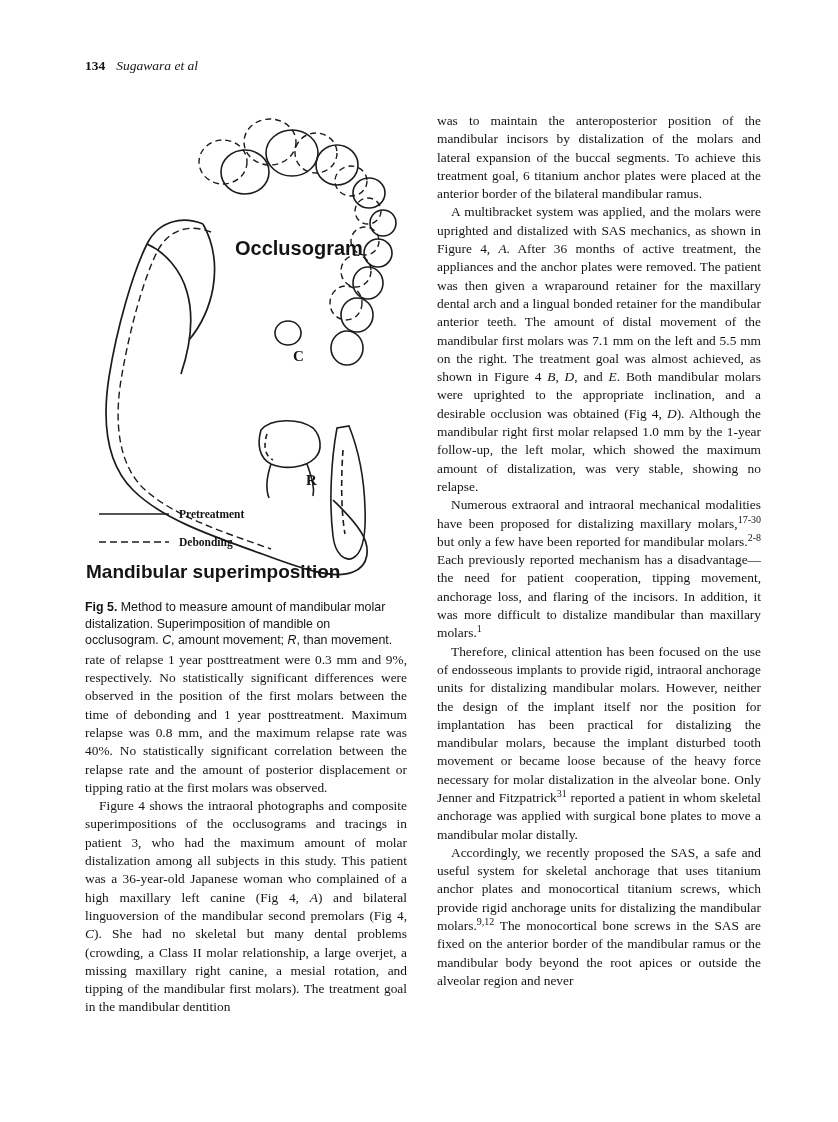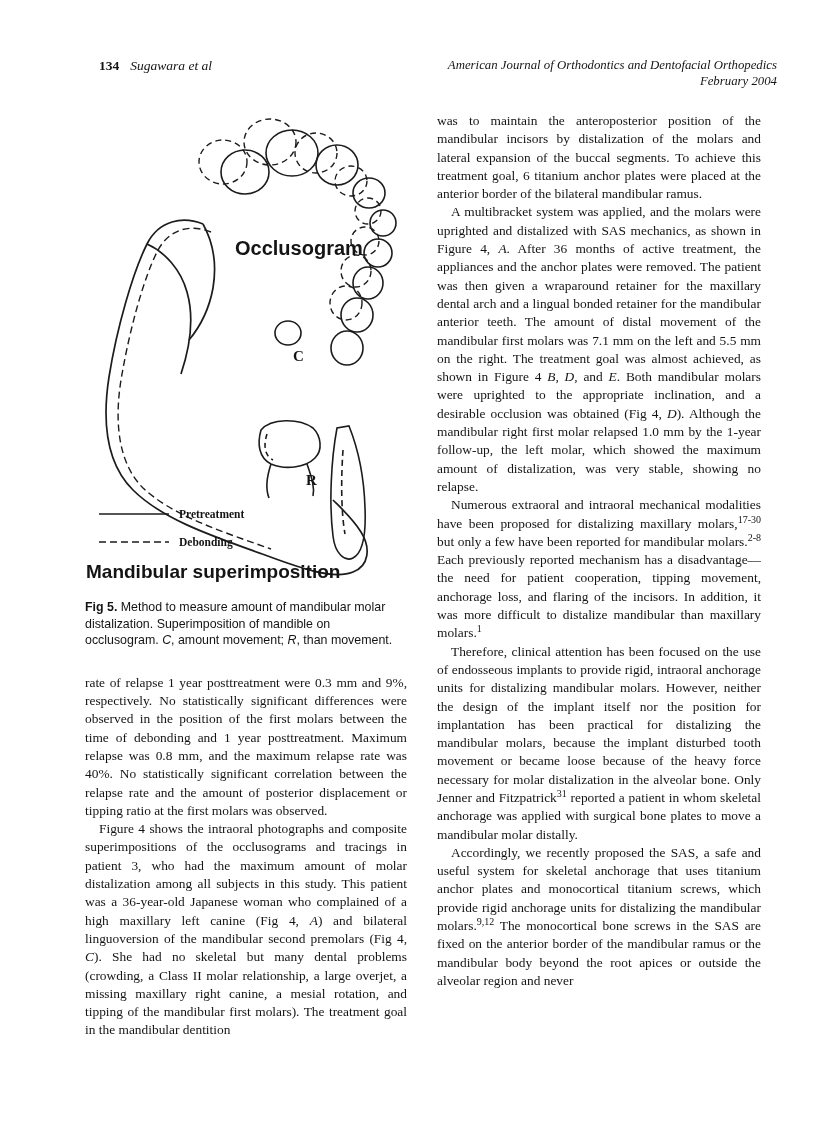--- a/index.html
+++ b/index.html
@@ -2,61 +2,57 @@
 <html><head>
 <meta charset="utf-8">
 <style>
   * { margin:0; padding:0; box-sizing:border-box; }
   html,body { background:#ffffff; }
   body { width:838px; height:1122px; }
   .page { position:relative; width:838px; height:1122px; background:#ffffff;
           font-family:"Liberation Serif", serif; color:#141414; overflow:hidden; }
 
   
-  .running-head { position:absolute; top:58px; left:99px; width:678px;
-                  display:flex; justify-content:space-between; align-items:flex-start; }
+  .running-head { position:absolute; top:58px; left:85px; width:678px;
+                  display:flex; justify-content:space-between; align-items:flex-end; }
   .head-left { font-size:13.5px; white-space:nowrap; }
   .pagenum { font-weight:bold; margin-right:11px; }
   .authors { font-style:italic; }
   .head-right { text-align:right; font-style:italic; font-size:12.8px; line-height:15.5px; }
 
   
   .col { position:absolute; font-size:13.4px; line-height:18.3px; text-align:justify; }
   .col-left  { left:85px;  top:112px; width:322px; }
   .col-right { left:437px; top:112px; width:324px; }
   .para { text-align:justify; }
   .para.indent { text-indent:14px; }
   sup { font-size:10px; vertical-align:super; line-height:0; }
 
   .section-heading { font-family:"Liberation Sans", sans-serif; font-weight:bold;
                      font-size:12.8px; text-align:left; margin:9px 0 7px 0; letter-spacing:.2px; }
 
   
-  .fig3 { margin:0 0 25px 0; }
+  .fig3 { margin:0 0 2px 0; }
   .fig-art { display:block; }
   .caption { font-family:"Liberation Sans", sans-serif; font-size:12.4px;
              line-height:16.6px; text-align:left; margin-top:9px; color:#141414; }
 
   .svg-label-lg { font:bold 20px "Liberation Sans", sans-serif; fill:#141414; }
   .svg-letter   { font:bold 15px "Liberation Serif", serif; fill:#141414; }
   .svg-legend   { font:bold 11.5px "Liberation Serif", serif; fill:#141414; }
   .svg-title    { font:bold 19px "Liberation Sans", sans-serif; fill:#141414; }
 </style>
 </head>
 <body>
 
 <div class="page">
 
   <div class="running-head">
     <div class="head-left">
       <span class="pagenum">134</span><span class="authors">Sugawara et al</span>
-    </div>
-    <div class="head-right">
-      <div>American Journal of Orthodontics and Dentofacial Orthopedics</div>
-      <div>February 2004</div>
     </div>
   </div>
 
   <div class="col col-left">
 
     <figure class="fig3">
       <svg class="fig-art" viewBox="0 0 322 478" width="322" height="478">
 
         <g fill="none" stroke="#1c1c1c" stroke-width="1.6">
           <ellipse cx="160" cy="60" rx="24" ry="22"></ellipse>

